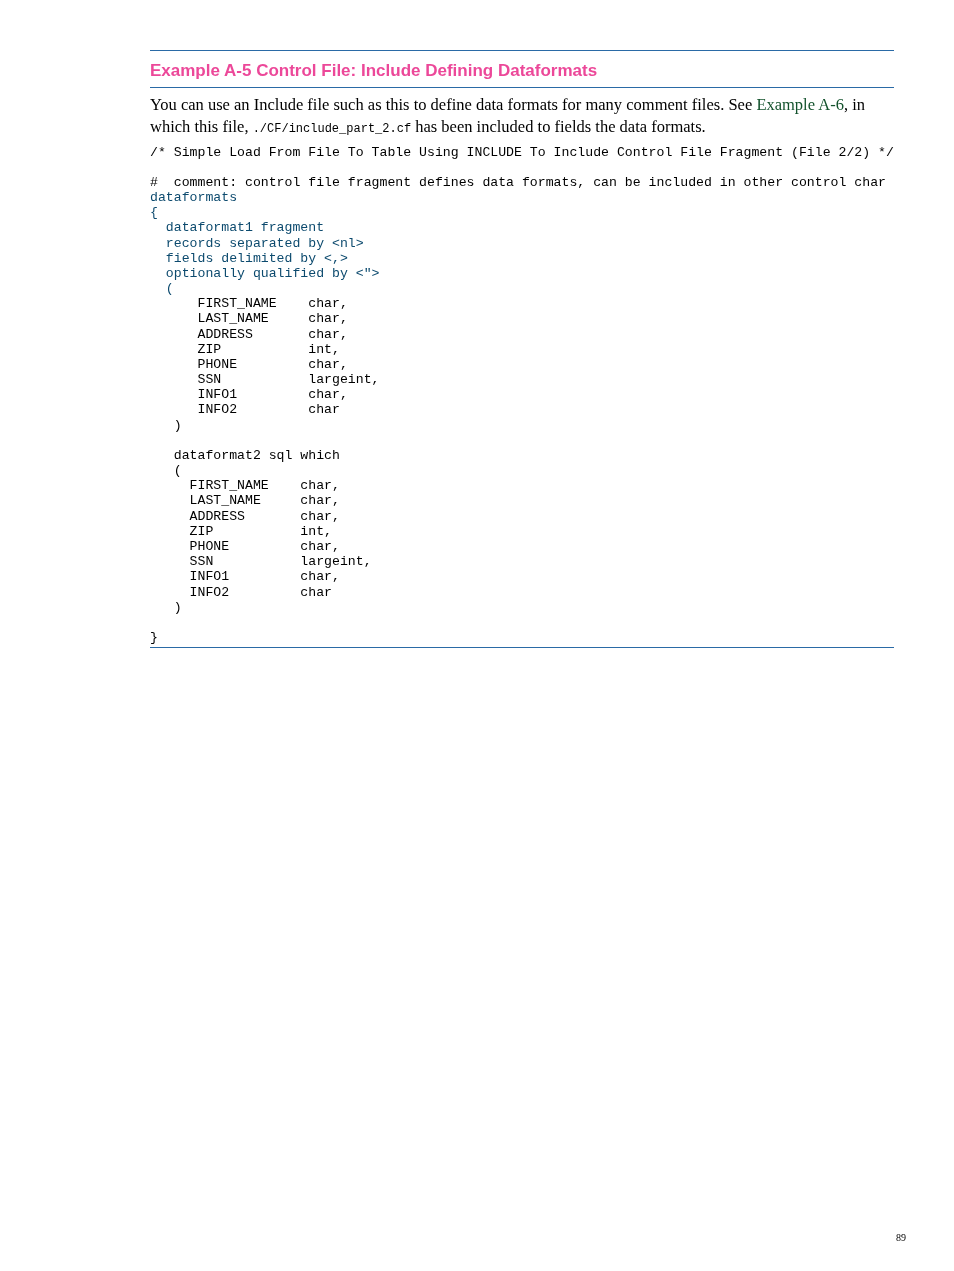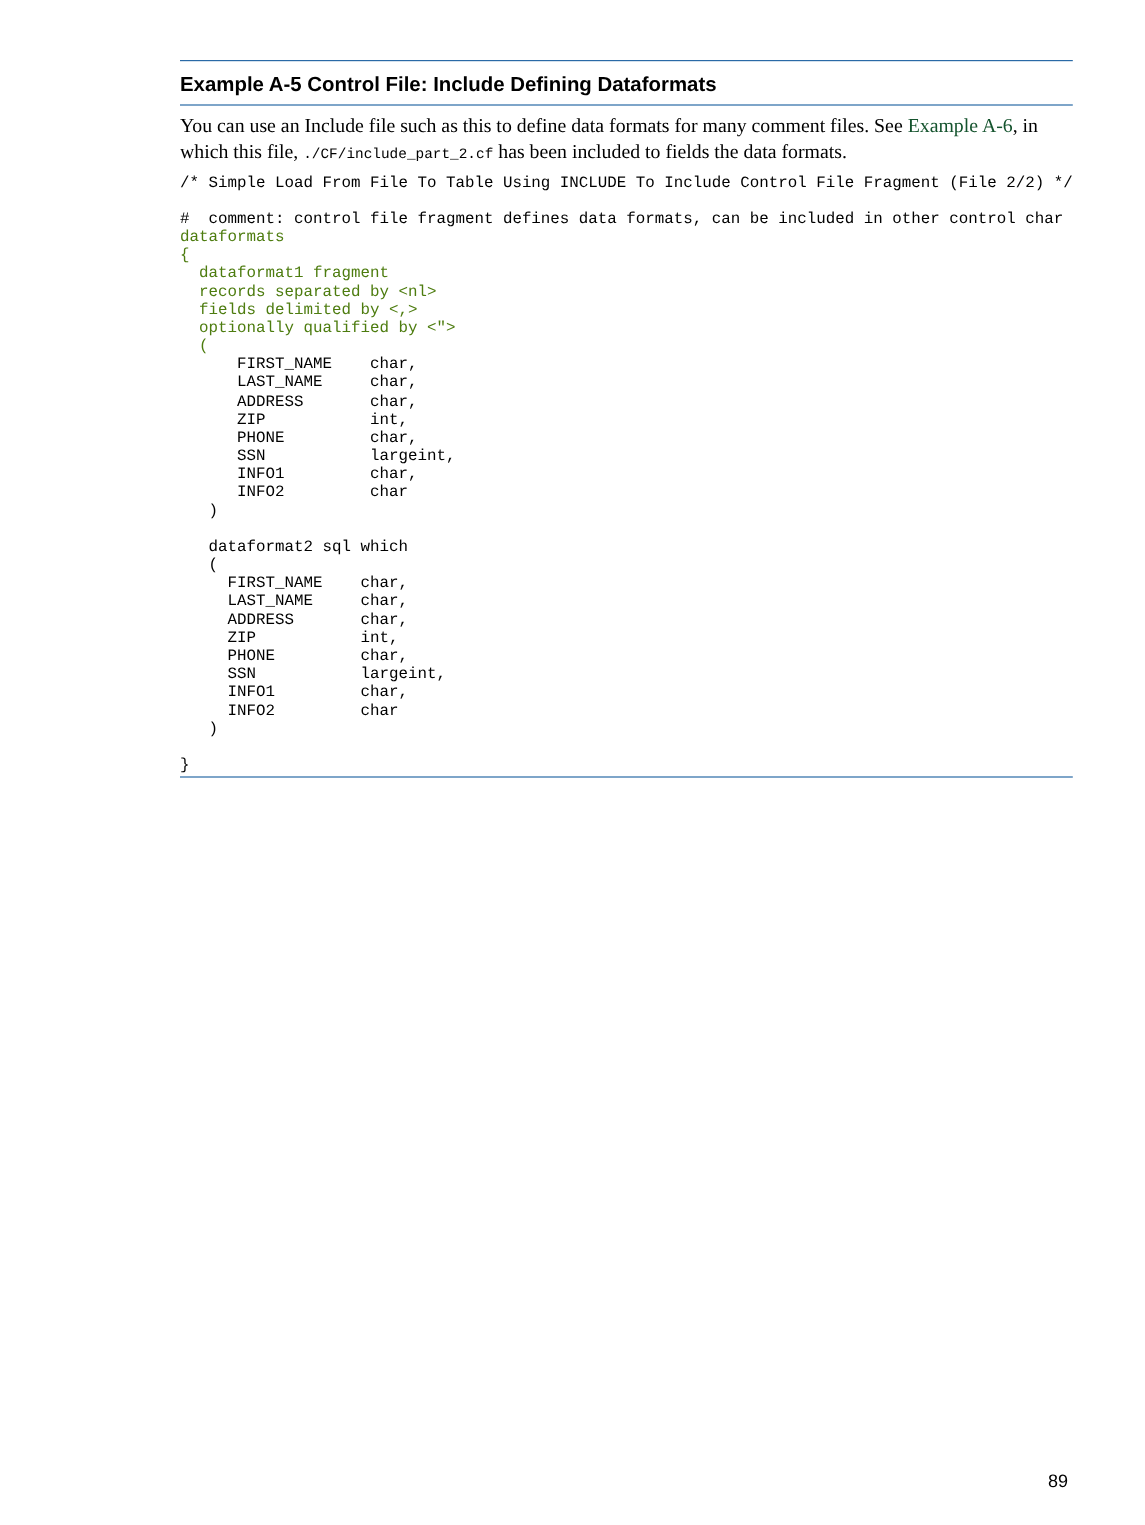--- a/index.html
+++ b/index.html
@@ -14,21 +14,21 @@
     position: relative;
   }
   .hr {
     border: none;
     border-top: 1.5px solid #2a6aa6;
     margin: 0;
   }
   .heading {
     font-family: Arial, Helvetica, sans-serif;
     font-weight: bold;
-    color: #000000;
+    color: #ec4899;
     font-size: 17px;
     margin: 10px 0 6px 0;
   }
   .intro {
     font-family: Georgia, 'Times New Roman', serif;
     font-size: 16.5px;
     line-height: 1.35;
     margin: 6px 0 6px 0;
   }
   .link {
@@ -38,32 +38,32 @@
     font-family: 'Courier New', Courier, monospace;
     font-size: 12px;
   }
   .code {
     font-family: 'Courier New', Courier, monospace;
     font-size: 13.2px;
     white-space: pre;
     line-height: 1.15;
     margin-top: 6px;
   }
-  .kw { color: #4d7c0f; }
+  .kw { color: #0c4a6e; }
   .hr-bottom {
     border: none;
     border-top: 1.5px solid #2a6aa6;
     margin: 2px 0 0 0;
   }
   .pagenum {
     position: absolute;
     bottom: 28px;
-    right: 64px;
-    font-family: Liberation Sans, sans-serif;
-    font-size: 15px;
+    right: 48px;
+    font-family: Liberation Serif, serif;
+    font-size: 10px;
   }
 </style>
 </head>
 <body>
 
 <hr class="hr">
 
 <div class="heading">Example A-5 Control File: Include Defining Dataformats</div>
 
 <hr class="hr">

